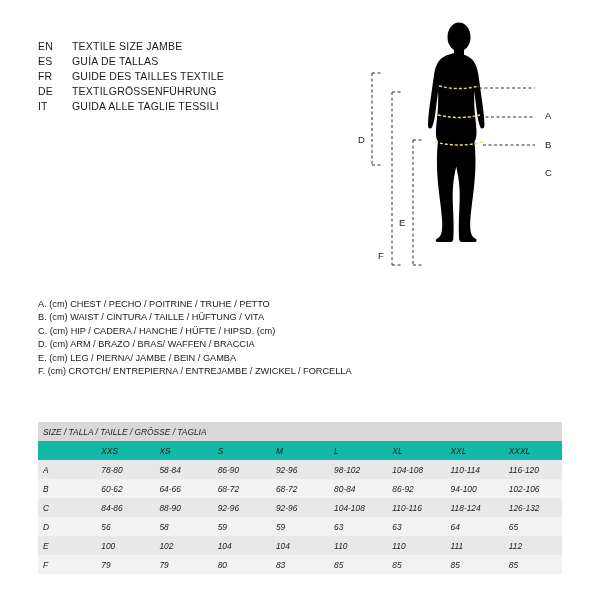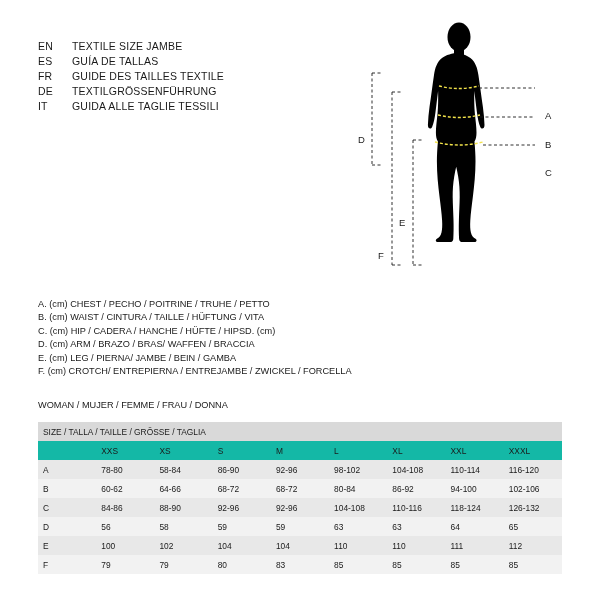--- a/index.html
+++ b/index.html
@@ -71,20 +71,21 @@
     position: absolute;
     left: 38px;
     top: 422px;
     width: 524px;
   }
   table.size-table {
     border-collapse: collapse;
     width: 524px;
     font-size: 8.4px;
     table-layout: fixed;
+    font-style: italic;
   }
   table.size-table td {
     padding: 3px 0 3px 5px;
     height: 13px;
     vertical-align: middle;
     color: #1a1a1a;
     border: 0;
   }
   tr.head-row td {
     background: #d9d9d9;
@@ -244,21 +245,20 @@
 
   <div class="legend">
     <div class="legend-line">A. (cm) CHEST / PECHO / POITRINE / TRUHE / PETTO</div>
     <div class="legend-line">B. (cm) WAIST / CINTURA / TAILLE / HÜFTUNG / VITA</div>
     <div class="legend-line">C. (cm) HIP / CADERA / HANCHE / HÜFTE / HIPSD. (cm)</div>
     <div class="legend-line">D. (cm) ARM / BRAZO / BRAS/ WAFFEN / BRACCIA</div>
     <div class="legend-line">E. (cm) LEG / PIERNA/ JAMBE / BEIN / GAMBA</div>
     <div class="legend-line">F. (cm) CROTCH/ ENTREPIERNA / ENTREJAMBE / ZWICKEL / FORCELLA</div>
   </div>
 
-  <div class="legend-woman">WOMAN / MUJER / FEMME / FRAU / DONNA</div>
 
   <div class="table-wrap">
     <table class="size-table">
       <tbody>
           <tr class="head-row">
         <td colspan="9">SIZE / TALLA / TAILLE / GRÖSSE / TAGLIA</td>
       </tr>
       <tr class="sub-row">
         <td class="col-label"></td>
         <td class="col-x">XXS</td>

